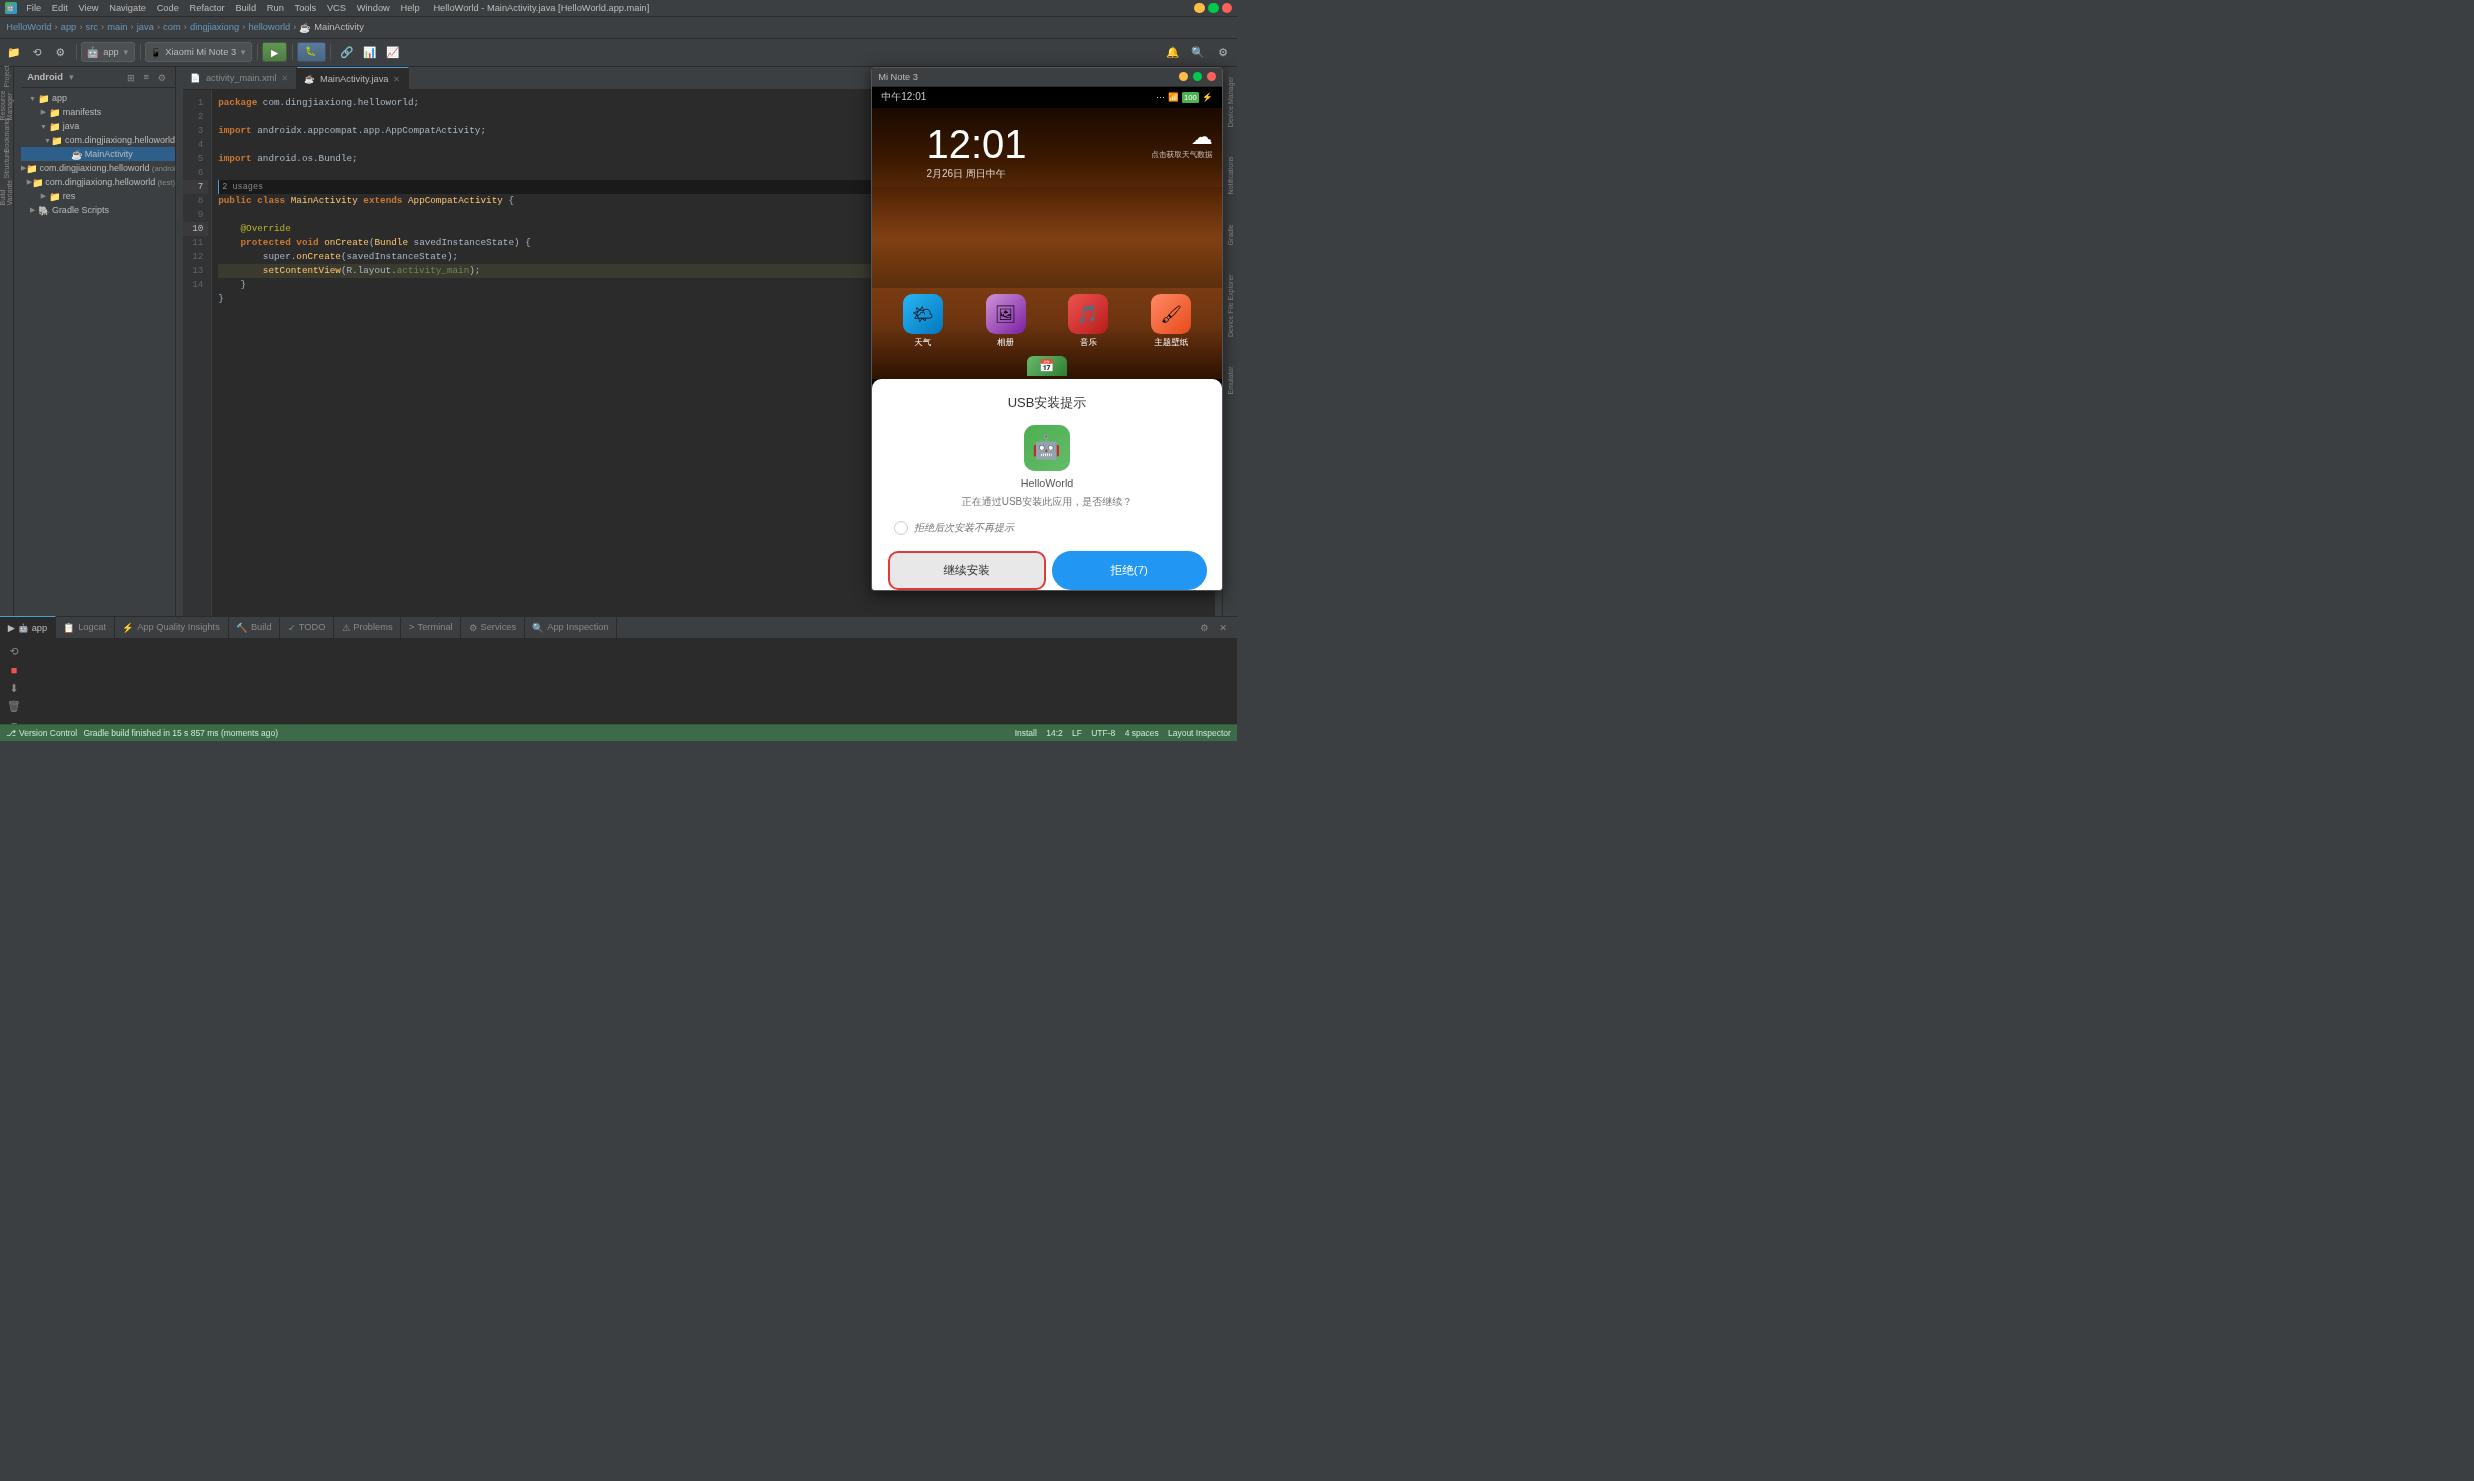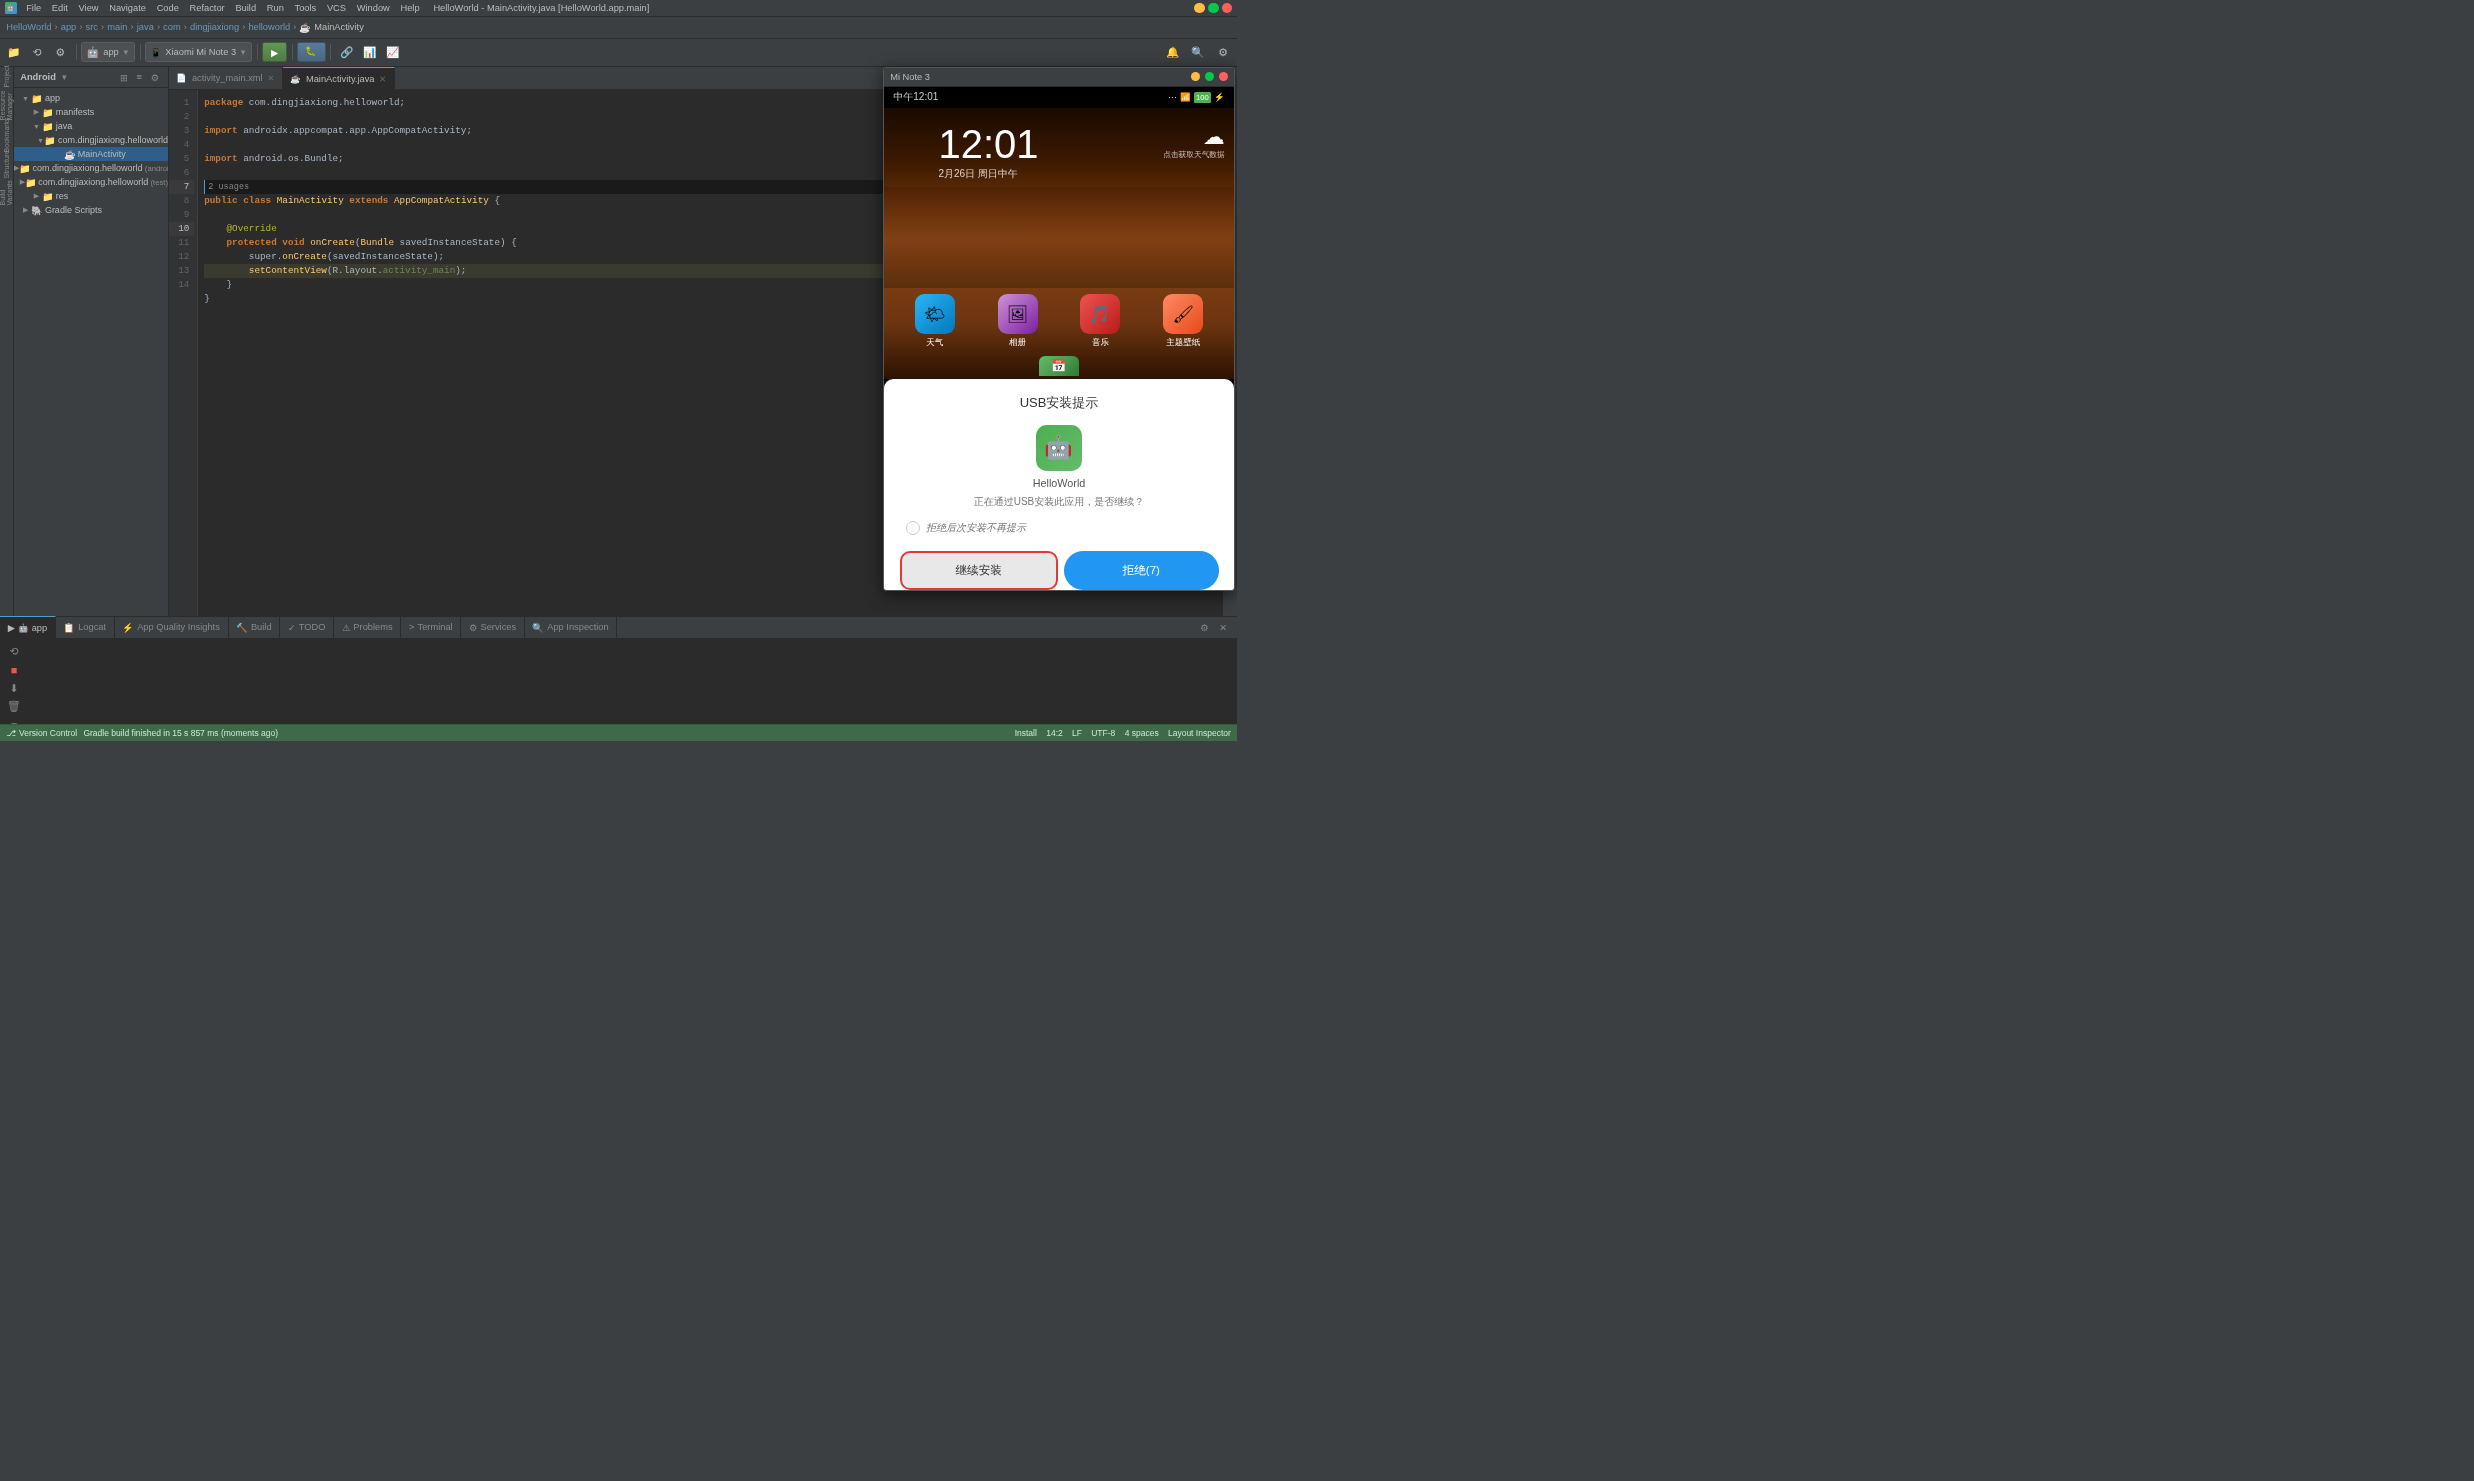--- a/index.html
+++ b/index.html
@@ -320,21 +320,21 @@
     .cls { color: #ffc66d; }
     .fn { color: #ffc66d; }
     .str { color: #6a8759; }
     .ann { color: #bbb529; }
     .pkg { color: #a9b7c6; }
 
     
     .device-overlay {
       position: absolute;
       top: 0;
-      right: 2px;
+      right: 14px;
       width: 352px;
       background: transparent;
       z-index: 10;
     }
     .device-window {
       background: #2b2b2b;
       border: 0.8px solid #555;
       border-radius: 3.1px;
       overflow: hidden;
       box-shadow: 0 3.1px 15.5px rgba(0,0,0,0.6);
@@ -763,21 +763,21 @@
   <div class="toolbar-btn">📊</div>
   <div class="toolbar-btn">📈</div>
 
   <div class="toolbar-right">
     <div class="toolbar-btn">🔔</div>
     <div class="toolbar-btn">🔍</div>
     <div class="toolbar-btn">⚙</div>
   </div>
 </div>
 
-<div style="display:flex; height:calc(741px - 17px - 21.7px - 28px - 17px - 108px);">
+<div style="display:flex; height:calc(741px - 17px - 21.7px - 28px - 17px - 108px);gap:7px;">
 
   <div class="left-icons">
     <div class="left-icon" style="writing-mode:vertical-rl;transform:rotate(180deg);font-size:7px;color:#888;">Project</div>
     <div class="left-icon" style="writing-mode:vertical-rl;transform:rotate(180deg);font-size:7px;color:#888;margin-top:15.5px;">Resource Manager</div>
     <div class="left-icon" style="writing-mode:vertical-rl;transform:rotate(180deg);font-size:7px;color:#888;margin-top:15.5px;">Bookmarks</div>
     <div class="left-icon" style="writing-mode:vertical-rl;transform:rotate(180deg);font-size:7px;color:#888;margin-top:15.5px;">Structure</div>
     <div class="left-icon" style="writing-mode:vertical-rl;transform:rotate(180deg);font-size:7px;color:#888;margin-top:15.5px;">Build Variants</div>
   </div>
 
   <div class="project-panel">

